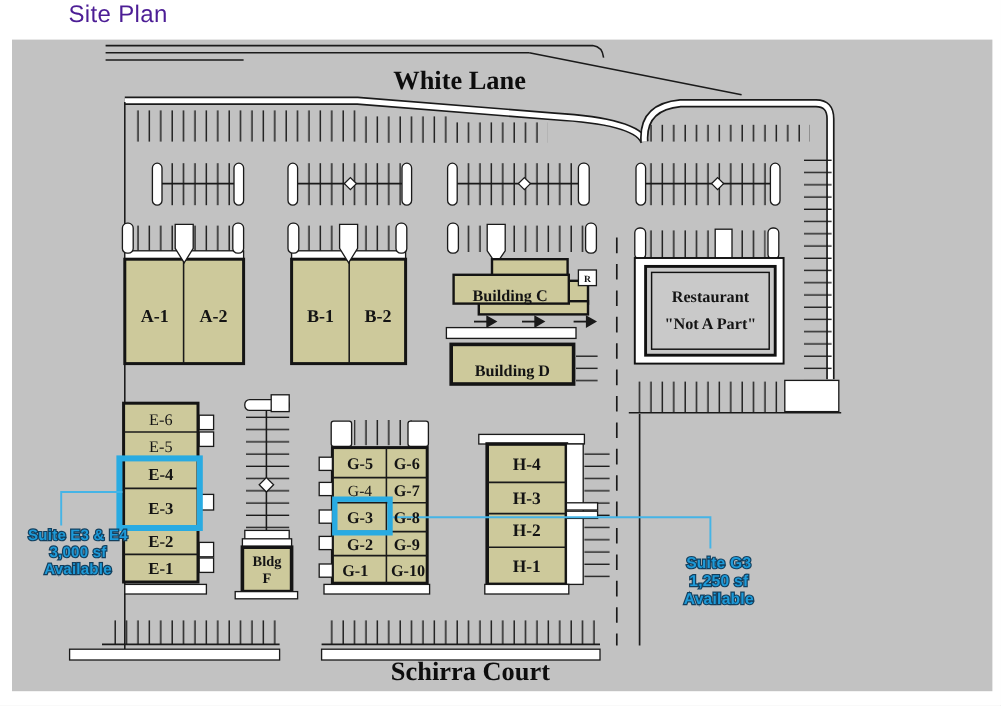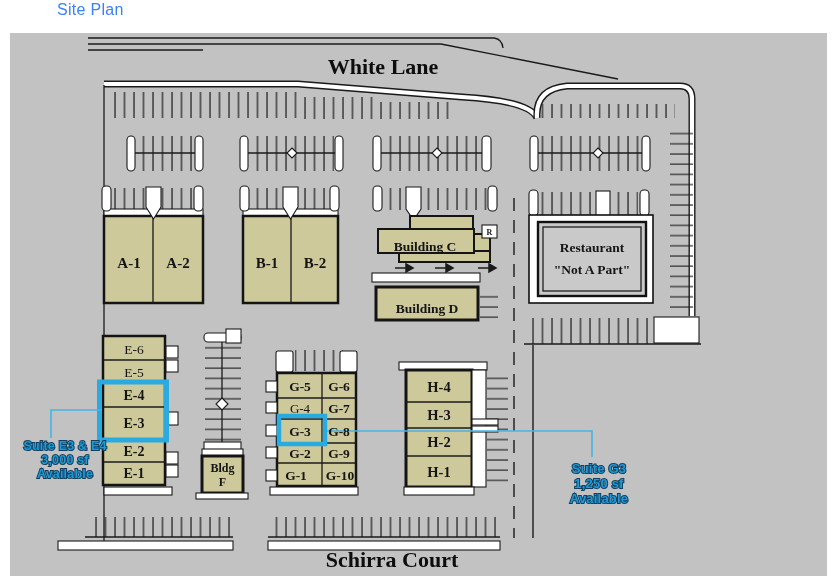--- a/index.html
+++ b/index.html
@@ -1,19 +1,19 @@
 <!DOCTYPE html>
 <html><head>
 <meta charset="utf-8">
 <style>
   html,body{margin:0;padding:0;background:#ffffff;}
   .stage{position:relative;width:834px;height:588px;background:#fff;overflow:hidden;
          font-family:"Liberation Sans",sans-serif;}
-  .page-title{position:absolute;left:57px;top:1px;font-size:16px;font-weight:400;
-              color:#3b82f6;letter-spacing:.3px;margin:0;text-align:right;}
+  .page-title{position:absolute;left:57px;top:1px;font-size:20px;font-weight:400;
+              color:#4c1d95;letter-spacing:.3px;margin:0;text-align:right;}
   svg text{user-select:none;}
   .bserif{font-family:"Liberation Serif",serif;font-weight:bold;fill:#141414;}
   .nserif{font-family:"Liberation Serif",serif;font-weight:normal;fill:#141414;}
   .street{font-family:"Liberation Serif",serif;font-weight:bold;fill:#0d0d0d;font-size:22px;}
   .callout{font-family:"Liberation Sans",sans-serif;font-weight:bold;fill:#1e9ad8;
            stroke:#123f5e;stroke-width:2px;paint-order:stroke;letter-spacing:.2px;}
   .ln{stroke:#1a1a1a;stroke-width:1.3;fill:none;}
   .bld{fill:#cdc99b;stroke:#141414;}
   .wht{fill:#ffffff;stroke:#1a1a1a;stroke-width:1.1;}
 </style>

